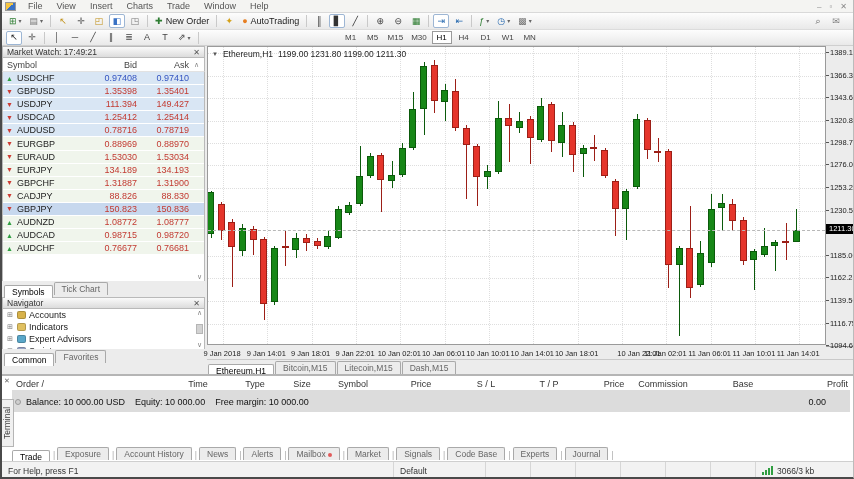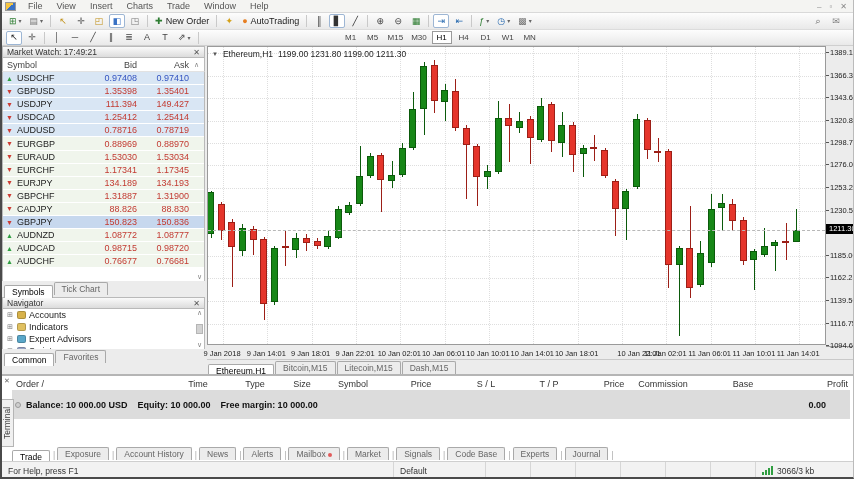--- a/index.html
+++ b/index.html
@@ -68,21 +68,21 @@
   .ytick{position:absolute;left:0;width:3px;height:1px;background:#555;}
   #price-tag{position:absolute;left:0;background:#000;color:#fff;padding:0 2px 1px 3px;font-size:7.5px;z-index:6;}
   #x-axis{position:absolute;left:0;top:301px;width:619px;height:12px;font-size:7.5px;color:#222;background:#ececec;}
   .xlab{position:absolute;top:2px;white-space:nowrap;transform:translateX(-50%);}
   #chart-tabs{position:absolute;left:0;top:313px;width:649px;height:15px;background:#ececec;border-top:1px solid #c9c9c9;display:flex;align-items:flex-end;font-size:8.5px;color:#666;padding-left:1px;}
   
   #terminal{position:absolute;left:0;top:374px;width:854px;height:87px;background:#fff;border-top:2px solid #b5b5b5;}
   #term-close{position:absolute;left:2px;top:1px;font-size:7px;color:#666;}
   #term-head{position:absolute;left:10px;top:2px;width:838px;height:13px;border-bottom:1px solid #dcdcdc;font-size:9px;color:#333;}
   .tcol{position:absolute;top:1px;}
-  #balance-row{position:absolute;left:10px;top:15px;width:838px;height:28px;background:#dcdcdc;display:flex;align-items:center;font-size:9px;font-weight:bold;color:#111;gap:10px;padding-left:14px;}
+  #balance-row{position:absolute;left:10px;top:15px;width:838px;height:21px;background:#dcdcdc;display:flex;align-items:center;font-size:9px;font-weight:normal;color:#111;gap:10px;padding-left:14px;}
   #balance-row .dot{position:absolute;left:3px;width:6px;height:6px;border-radius:50%;background:#cfcfcf;border:1px solid #9a9a9a;}
   #balance-profit{margin-left:auto;padding-right:24px;}
   #term-tabs{position:absolute;left:10px;bottom:1px;width:838px;height:16px;display:flex;align-items:flex-end;font-size:8.5px;color:#666;}
   .badge{display:inline-block;width:4px;height:4px;border-radius:50%;background:#e25b5b;margin-left:2px;vertical-align:middle;}
   #side-label{position:absolute;left:-1px;top:399px;width:13px;height:48px;border:1px solid #b5b5b5;background:#f0f0f0;display:flex;align-items:center;justify-content:center;}
   #side-label span{transform:rotate(-90deg);font-size:8.5px;color:#444;white-space:nowrap;}
   
   #statusbar{position:absolute;left:0;top:461px;width:854px;height:18px;background:#f2f2f2;border-top:1px solid #cfcfcf;display:flex;align-items:center;font-size:8.5px;color:#333;}
   .sb-cell{height:100%;display:flex;align-items:center;padding:0 6px;border-right:1px solid #d6d6d6;}
   #sb-help{flex:0 0 392px;}
@@ -315,28 +315,20 @@
           <span class="bid qc-red">0.88969</span>
           <span class="ask qc-red">0.88970</span>
         </div>
         <div class="mw-row bg-green">
           <span class="sym">
             <span class="arr arr-down">▼</span>
             <span>EURAUD</span>
           </span>
           <span class="bid qc-red">1.53030</span>
           <span class="ask qc-red">1.53034</span>
-        </div>
-        <div class="mw-row bg-green">
-          <span class="sym">
-            <span class="arr arr-down">▼</span>
-            <span>EURCHF</span>
-          </span>
-          <span class="bid qc-red">1.17341</span>
-          <span class="ask qc-red">1.17345</span>
         </div>
         <div class="mw-row bg-green">
           <span class="sym">
             <span class="arr arr-down">▼</span>
             <span>EURJPY</span>
           </span>
           <span class="bid qc-red">134.189</span>
           <span class="ask qc-red">134.193</span>
         </div>
         <div class="mw-row bg-green">

